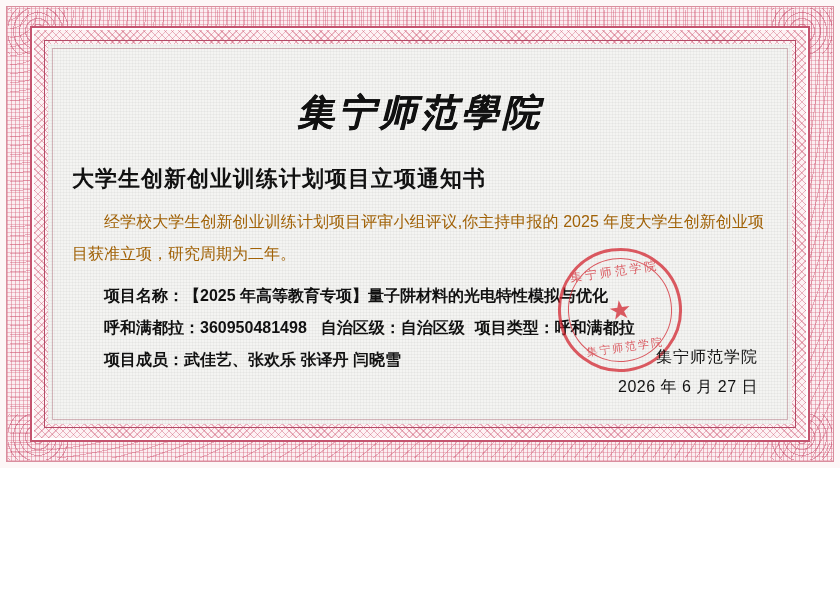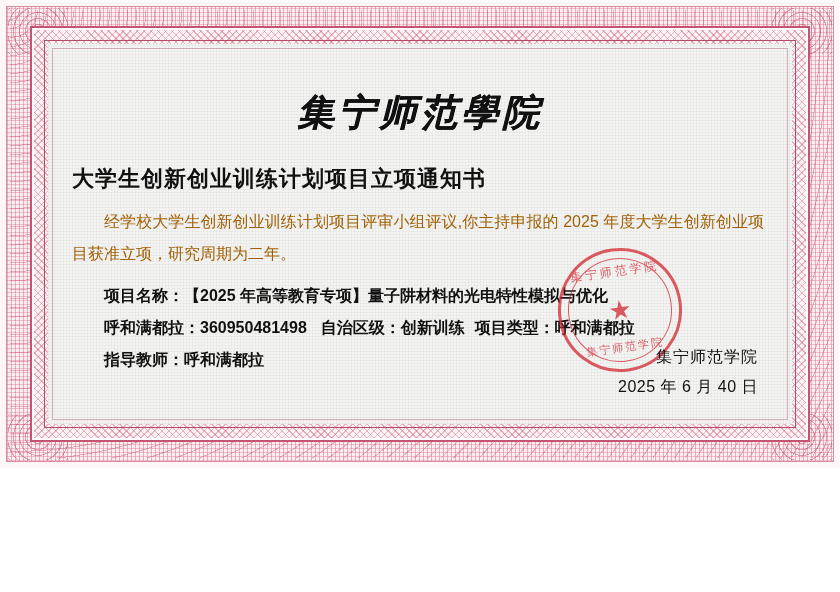--- a/index.html
+++ b/index.html
@@ -320,35 +320,35 @@
 
     <div class="body-paragraph">经学校大学生创新创业训练计划项目评审小组评议,你主持申报的 2025 年度大学生创新创业项目获准立项，研究周期为二年。</div>
 
     <div class="field-list">
 
       <div class="field-row">
         <span class="label">项目名称：</span><span class="value">【2025 年高等教育专项】量子阱材料的光电特性模拟与优化</span>
       </div>
 
       <div class="field-row">
-        <span class="label">呼和满都拉：</span><span class="value">360950481498</span><span class="gap"></span><span class="label">自治区级：</span><span class="value">创新训练</span><span class="gap-sm"></span><span class="label">项目类型：</span><span class="value">呼和满都拉</span>
+        <span class="label">呼和满都拉：</span><span class="value">360950481498</span><span class="gap"></span><span class="label">自治区级：</span><span class="value">自治区级</span><span class="gap-sm"></span><span class="label">项目类型：</span><span class="value">呼和满都拉</span>
       </div>
 
-
       <div class="field-row">
-        <span class="label">指导教师：</span><span class="value">呼和满都拉</span>
+        <span class="label">项目成员：</span><span class="value">武佳艺、张欢乐  张译丹  闫晓雪</span>
       </div>
+
 
     </div>
 
     <div class="seal">
       <div class="seal-text-top">集宁师范学院</div>
       <div class="seal-star">★</div>
       <div class="seal-text-bottom">集宁师范学院</div>
     </div>
 
     <div class="sign-block">
       <div class="sign-org">集宁师范学院</div>
-      <div class="sign-date">2025 年 6 月 40 日</div>
+      <div class="sign-date">2026 年 6 月 27 日</div>
     </div>
 
   </div>
 </div>
 
 </body></html>

